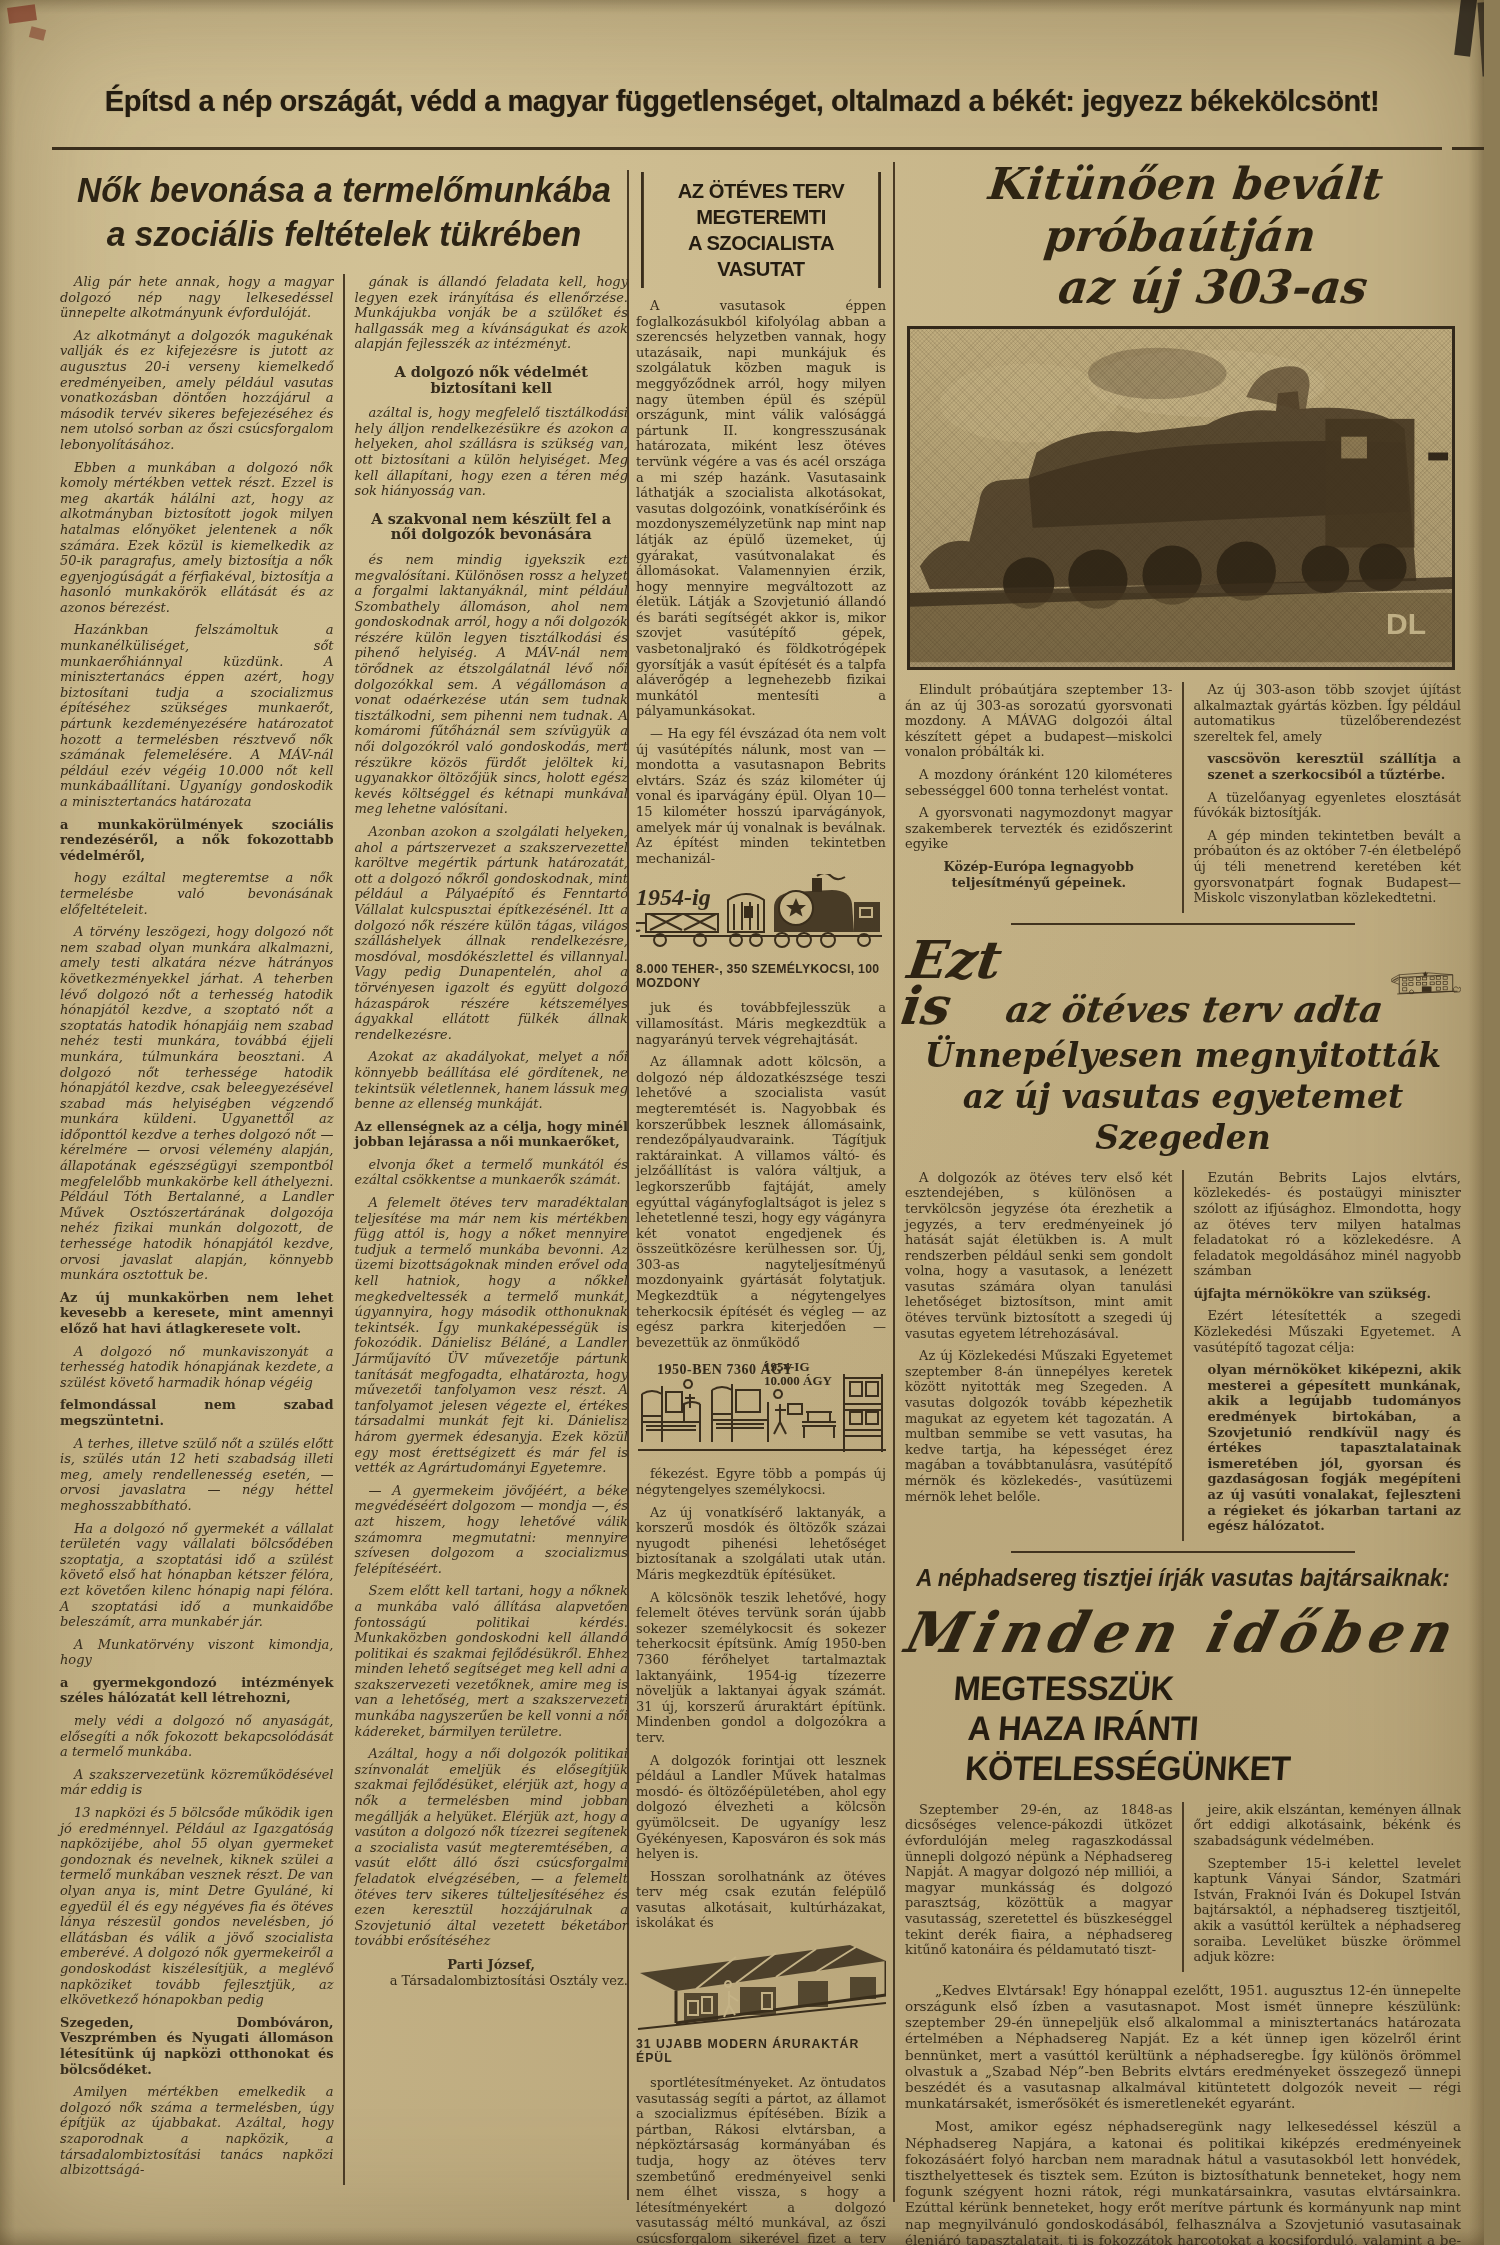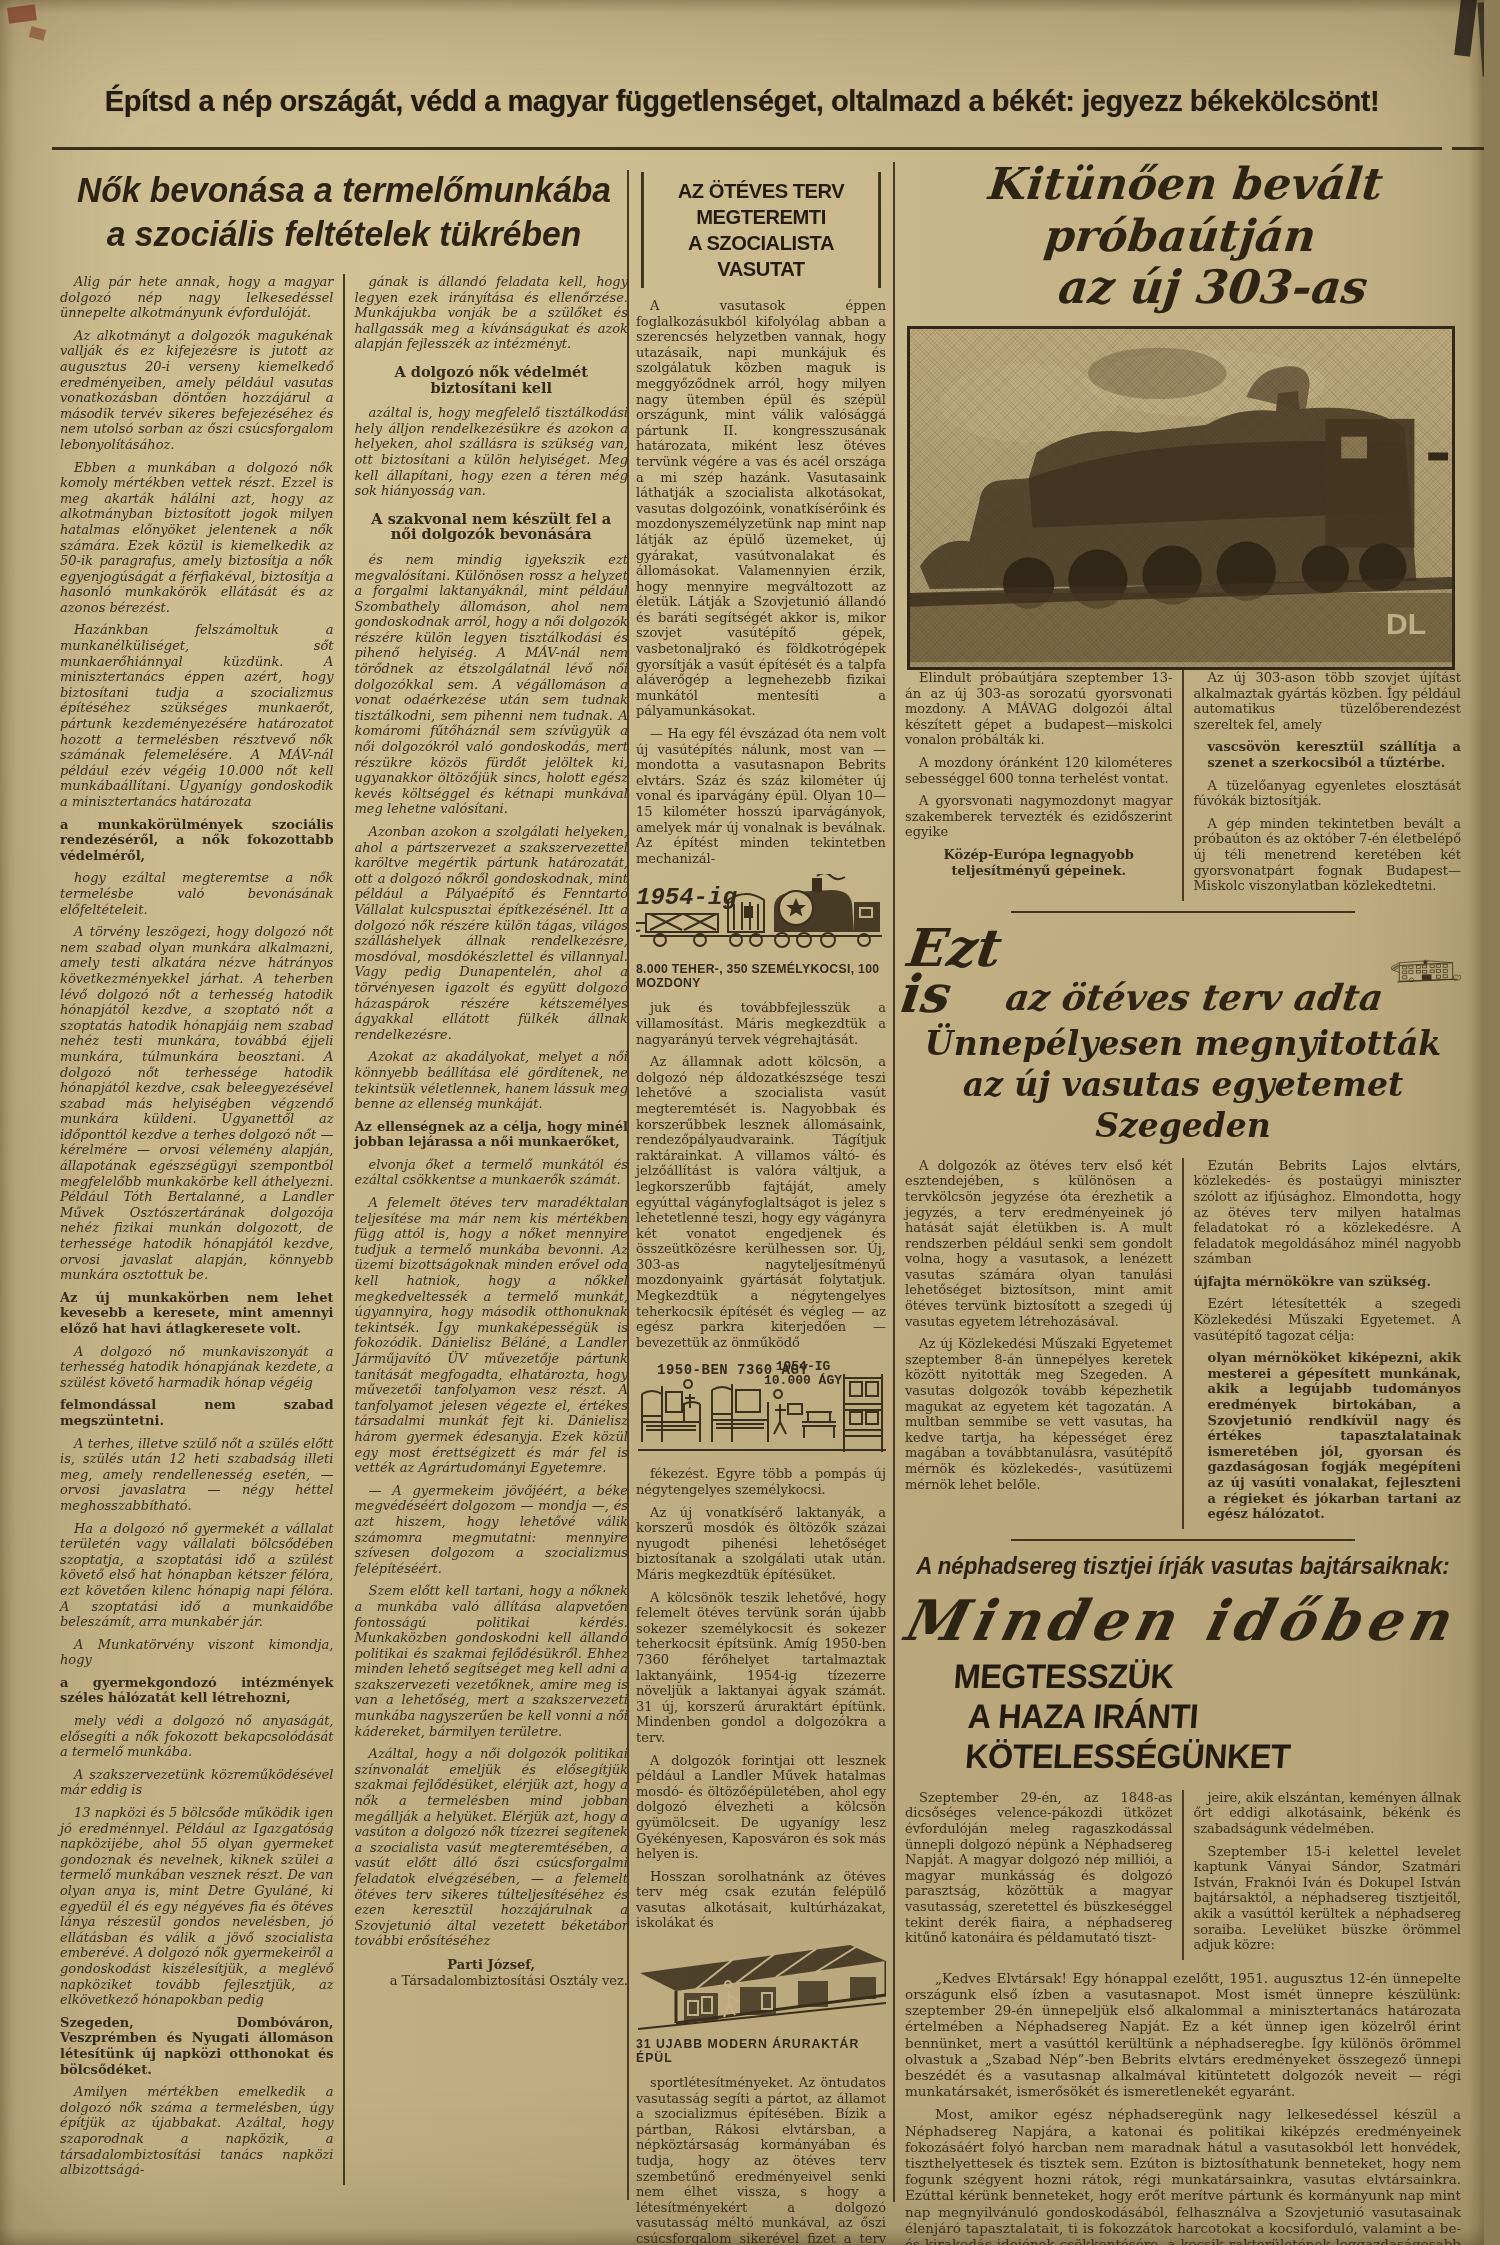--- a/index.html
+++ b/index.html
@@ -42,30 +42,30 @@
   #left-title{font-family:"Liberation Sans", sans-serif;font-style:italic;font-weight:600;
     text-align:center;font-size:35px;line-height:44px;color:#2c2314;transform:scaleX(.96);margin-bottom:18px;}
   #left-art .blk.p{font-style:italic;}
   
   #mid-art{position:absolute;left:636px;top:172px;width:250px;}
   #mid-head{border-left:3px solid #3a2e1c;border-right:3px solid #3a2e1c;padding:6px 2px;
     text-align:center;font-family:"Liberation Sans", sans-serif;font-weight:bold;font-size:21px;
     line-height:26px;color:#241c10;letter-spacing:-.5px;transform:scaleX(.96);margin-bottom:10px;}
   .illo{margin:8px 0 10px;position:relative;}
   .illo svg{display:block;width:100%;height:auto;}
-  .illo-label{position:absolute;font-family:Liberation Mono, monospace;font-weight:bold;
-    font-style:italic;color:#33291a;text-align:center;}
+  .illo-label{position:absolute;font-family:Liberation Serif, serif;font-weight:bold;
+    font-style:italic;color:#33291a;}
   .illo-cap{font-family:"Liberation Sans", sans-serif;font-weight:bold;font-size:12.5px;
     letter-spacing:.3px;color:#33291a;text-align:left;margin-top:2px;transform:scaleX(.98);transform-origin:left;}
   
   #right-sec{position:absolute;left:905px;top:158px;width:556px;}
   .script{font-family:"DejaVu Serif", serif;font-style:italic;font-weight:bold;color:#2e2413;}
   #loco-head1{font-size:44px;line-height:52px;transform:skewX(-6deg);text-align:center;}
   #loco-head2{font-size:46px;line-height:50px;transform:skewX(-6deg);text-align:center;margin-left:60px;}
-  #photo{margin:14px 6px 0 2px;height:338px;border:3px solid #32281a;position:relative;
+  #photo{margin:14px 6px 12px 2px;height:338px;border:3px solid #32281a;position:relative;
     background:linear-gradient(180deg,#bfac7e 0%,#b2a074 45%,#a3906a 100%);overflow:hidden;}
   #photo .hatch{position:absolute;inset:0;
     background-image:repeating-linear-gradient(45deg, rgba(58,44,24,.10) 0 1px, rgba(0,0,0,0) 1px 3px),
       repeating-linear-gradient(-45deg, rgba(58,44,24,.10) 0 1px, rgba(0,0,0,0) 1px 3px);}
   #photo .mark{position:absolute;right:26px;bottom:26px;color:#cdbd92;
     font-family:"Liberation Sans",sans-serif;font-weight:bold;font-size:30px;opacity:.85;}
   .hdiv{height:2px;background:#41331f;width:62%;margin:10px auto 12px;}
   #eztis-row{display:flex;align-items:flex-end;margin:4px 0 6px;}
   #eztis-a{font-size:52px;line-height:46px;transform:skewX(-8deg);}
   #eztis-b{font-size:36px;line-height:40px;transform:skewX(-8deg);margin:0 6px 0 8px;white-space:nowrap;}

